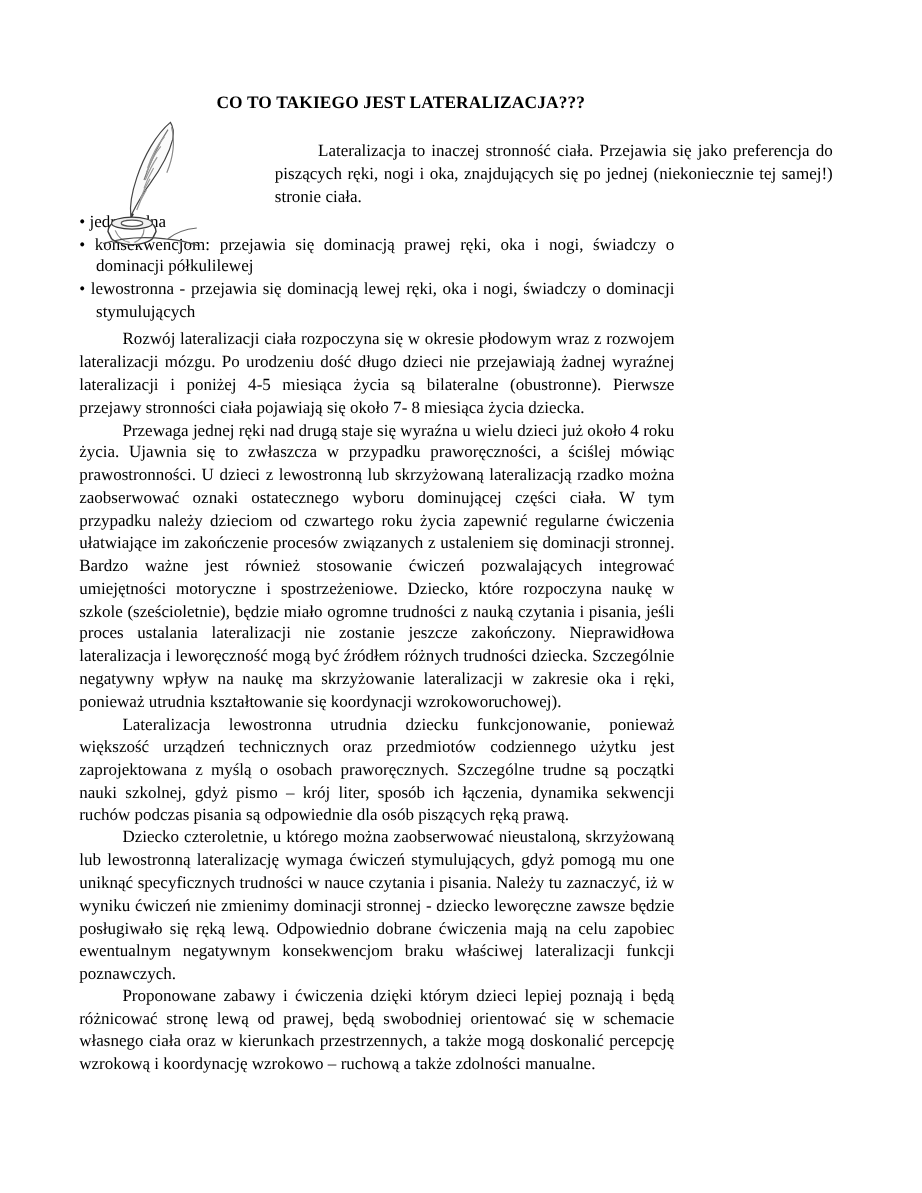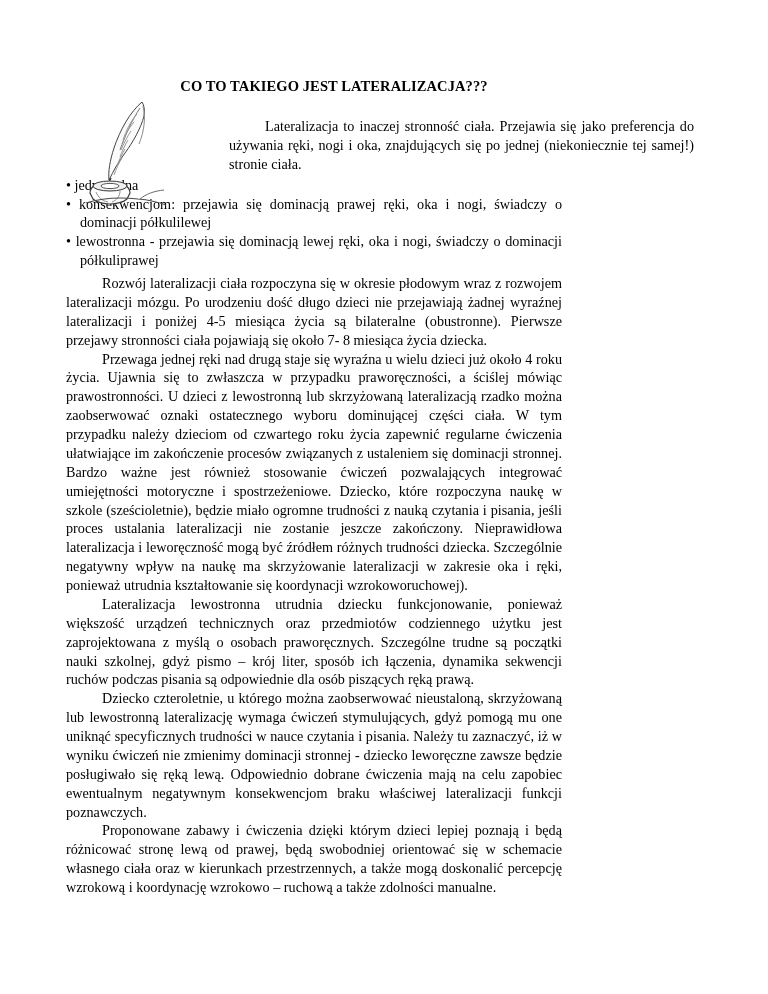--- a/index.html
+++ b/index.html
@@ -106,28 +106,28 @@
         <path d="M16 94 C18 99 22 103 28 104" stroke="#8e8e8e"></path>
         <path d="M40 93 C40 98 37 102 32 104" stroke="#8e8e8e"></path>
 
         <path d="M6 105 C22 100 40 99 58 101 C70 102 78 104 86 107" stroke="#4a4a4a" stroke-width="1.1"></path>
         <path d="M60 101 C66 96 74 93 84 92" stroke="#6a6a6a"></path>
       </g>
     </svg>
   </div>
 
   <div class="intro-block">
-    <p class="intro-para">Lateralizacja to inaczej stronność ciała. Przejawia się jako preferencja do używania ręki, nogi i oka, znajdujących się po jednej (niekoniecznie tej samej!) stronie ciała.</p>
+    <p class="intro-para">Lateralizacja to inaczej stronność ciała. Przejawia się jako preferencja do piszących ręki, nogi i oka, znajdujących się po jednej (niekoniecznie tej samej!) stronie ciała.</p>
   </div>
 
 
   <div class="list">
     <p class="list-item">• jednorodna</p>
     <p class="list-item">• konsekwencjom: przejawia się dominacją prawej ręki, oka i nogi, świadczy o dominacji półkulilewej</p>
-    <p class="list-item">• lewostronna - przejawia się dominacją lewej ręki, oka i nogi, świadczy o dominacji półkuliprawej</p>
+    <p class="list-item">• lewostronna - przejawia się dominacją lewej ręki, oka i nogi, świadczy o dominacji stymulujących</p>
   </div>
 
   <div class="body-block">
     <p class="indent">Rozwój lateralizacji ciała rozpoczyna się w okresie płodowym wraz z rozwojem lateralizacji mózgu. Po urodzeniu dość długo dzieci nie przejawiają żadnej wyraźnej lateralizacji i poniżej 4-5 miesiąca życia są bilateralne (obustronne). Pierwsze przejawy stronności ciała pojawiają się około 7- 8 miesiąca życia dziecka.</p>
     <p class="indent">Przewaga jednej ręki nad drugą staje się wyraźna u wielu dzieci już około 4 roku życia. Ujawnia się to zwłaszcza w przypadku praworęczności, a ściślej mówiąc prawostronności. U dzieci z lewostronną lub skrzyżowaną lateralizacją rzadko można zaobserwować oznaki ostatecznego wyboru dominującej części ciała. W tym przypadku należy dzieciom od czwartego roku życia zapewnić regularne ćwiczenia ułatwiające im zakończenie procesów związanych z ustaleniem się dominacji stronnej. Bardzo ważne jest również stosowanie ćwiczeń pozwalających integrować umiejętności motoryczne i spostrzeżeniowe. Dziecko, które rozpoczyna naukę w szkole (sześcioletnie), będzie miało ogromne trudności z nauką czytania i pisania, jeśli proces ustalania lateralizacji nie zostanie jeszcze zakończony. Nieprawidłowa lateralizacja i leworęczność mogą być źródłem różnych trudności dziecka. Szczególnie negatywny wpływ na naukę ma skrzyżowanie lateralizacji w zakresie oka i ręki, ponieważ utrudnia kształtowanie się koordynacji wzrokoworuchowej).</p>
     <p class="indent">Lateralizacja lewostronna utrudnia dziecku funkcjonowanie, ponieważ większość urządzeń technicznych oraz przedmiotów codziennego użytku jest zaprojektowana z myślą o osobach praworęcznych. Szczególne trudne są początki nauki szkolnej, gdyż pismo – krój liter, sposób ich łączenia, dynamika sekwencji ruchów podczas pisania są odpowiednie dla osób piszących ręką prawą.</p>
     <p class="indent">Dziecko czteroletnie, u którego można zaobserwować nieustaloną, skrzyżowaną lub lewostronną lateralizację wymaga ćwiczeń stymulujących, gdyż pomogą mu one uniknąć specyficznych trudności w nauce czytania i pisania. Należy tu zaznaczyć, iż w wyniku ćwiczeń nie zmienimy dominacji stronnej - dziecko leworęczne zawsze będzie posługiwało się ręką lewą. Odpowiednio dobrane ćwiczenia mają na celu zapobiec ewentualnym negatywnym konsekwencjom braku właściwej lateralizacji funkcji poznawczych.</p>
     <p class="indent">Proponowane zabawy i ćwiczenia dzięki którym dzieci lepiej poznają i będą różnicować stronę lewą od prawej, będą swobodniej orientować się w schemacie własnego ciała oraz w kierunkach przestrzennych, a także mogą doskonalić percepcję wzrokową i koordynację wzrokowo – ruchową a także zdolności manualne.</p>
   </div>
 

